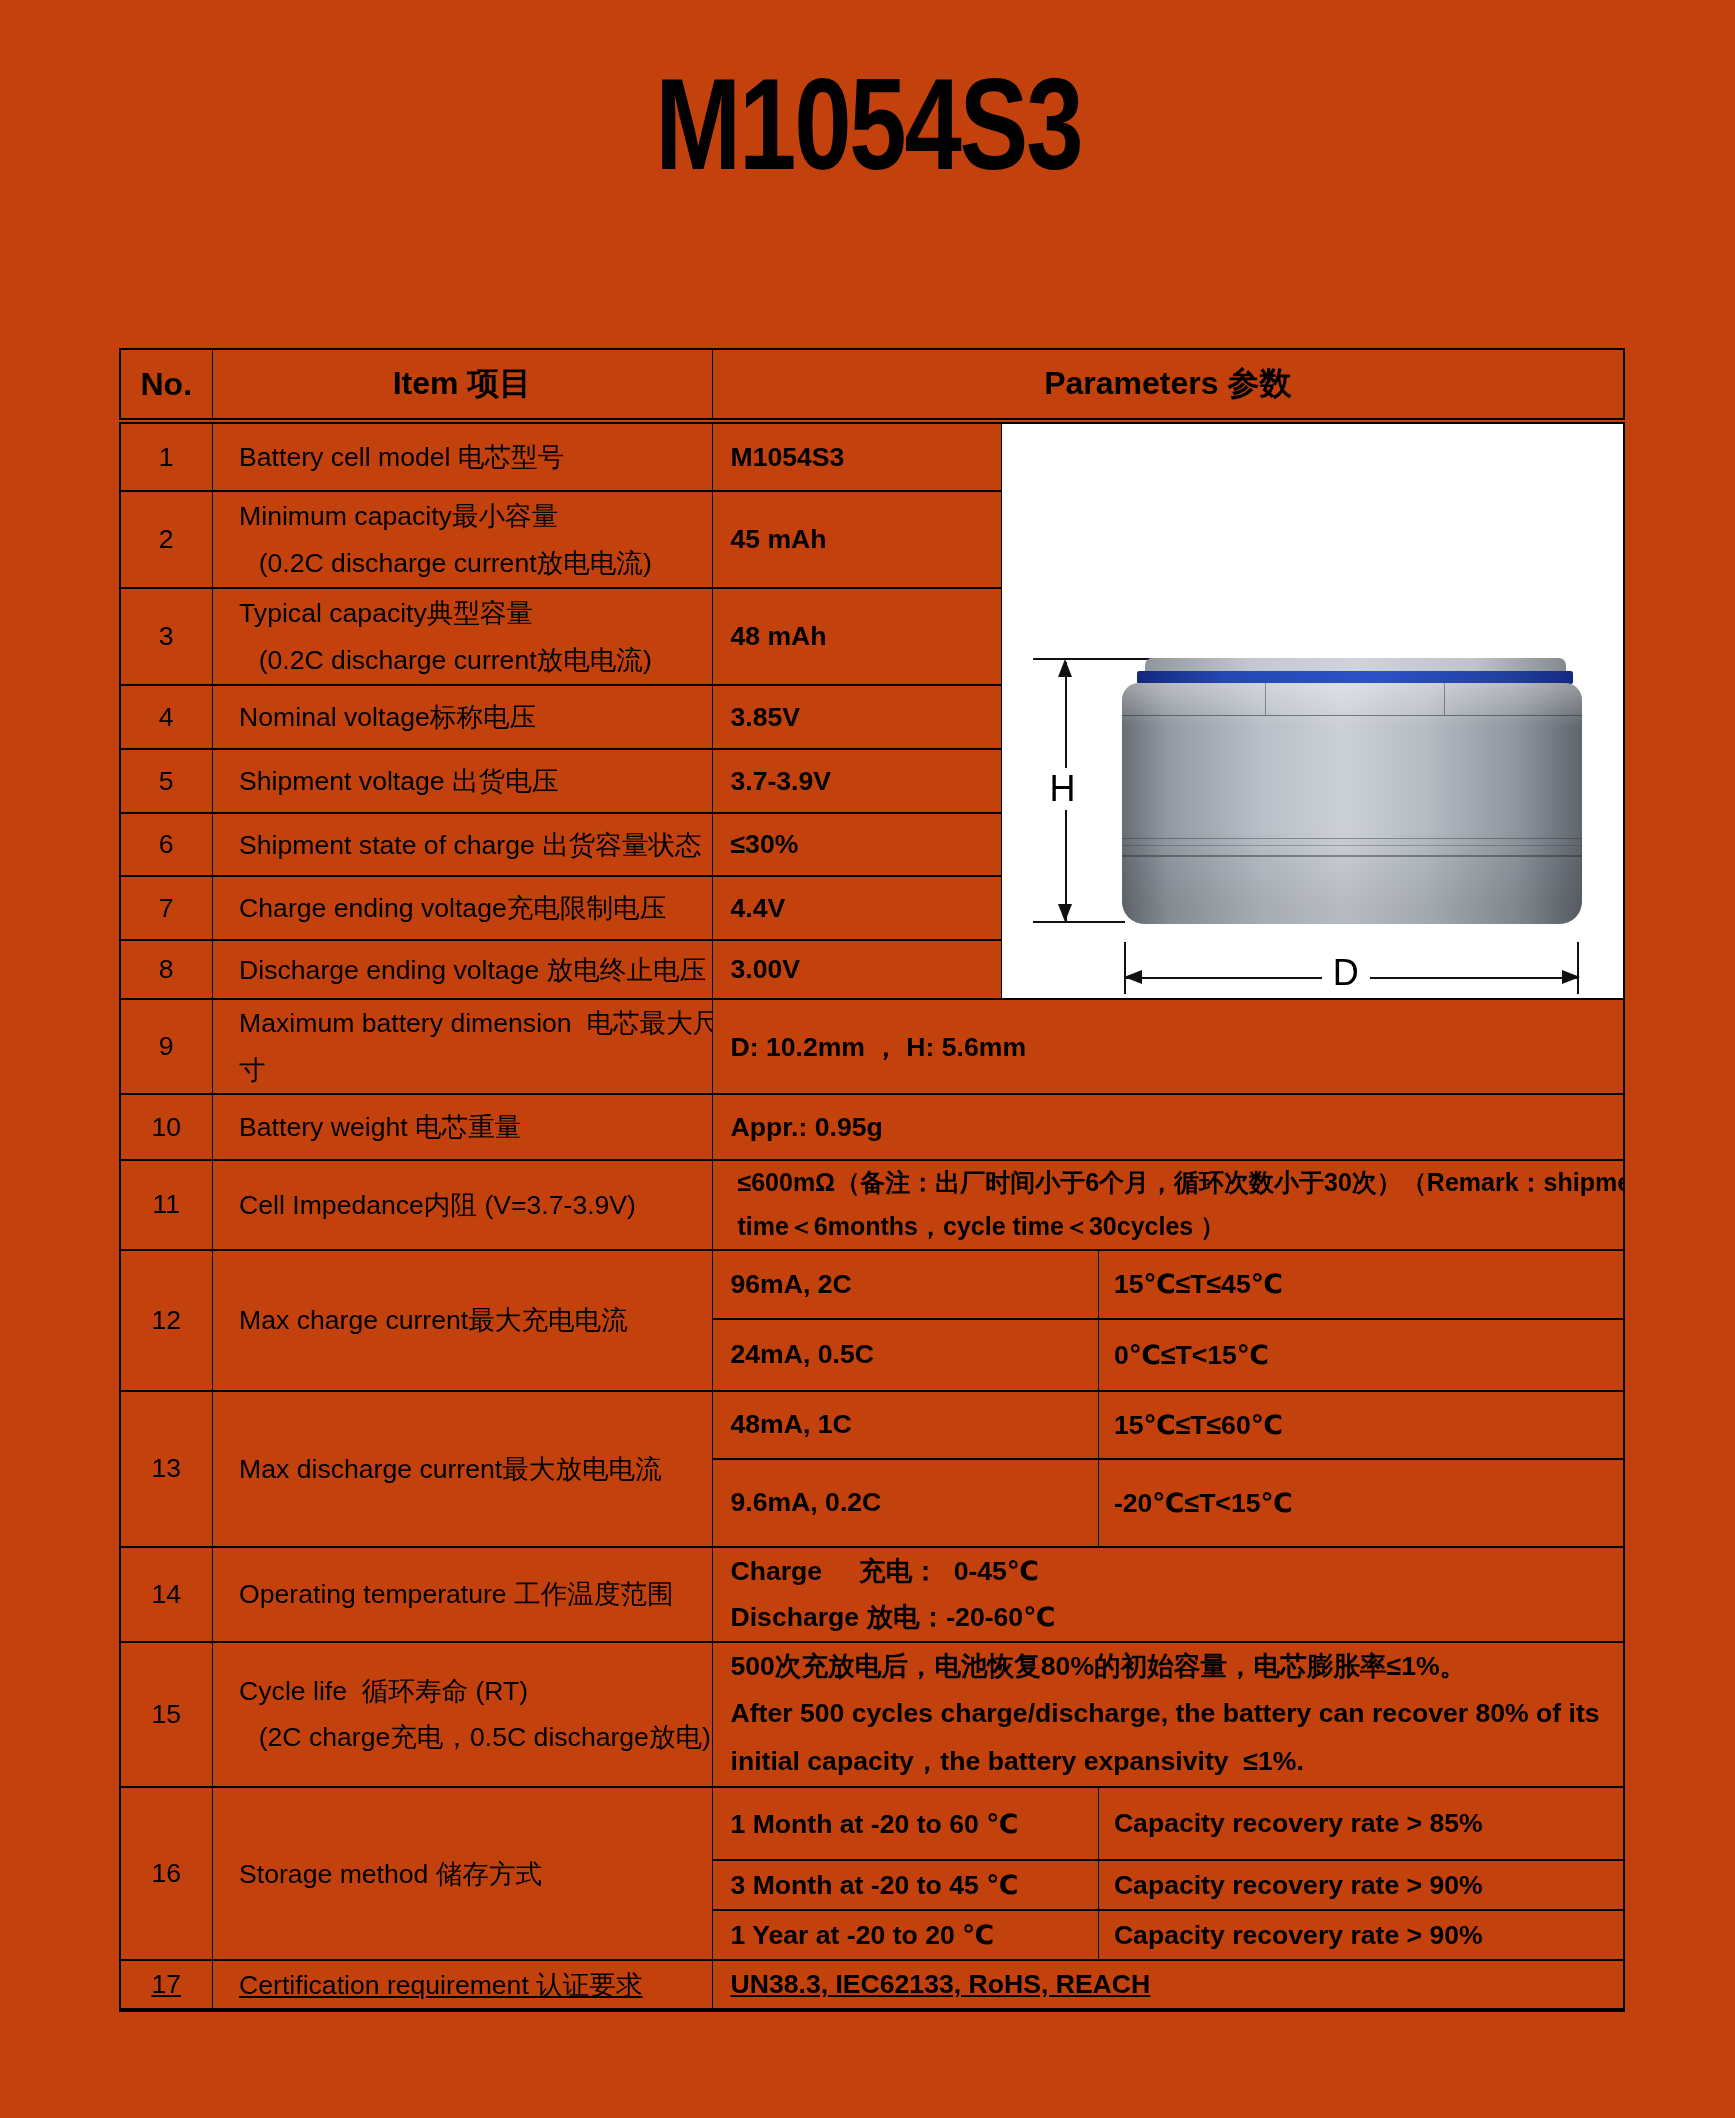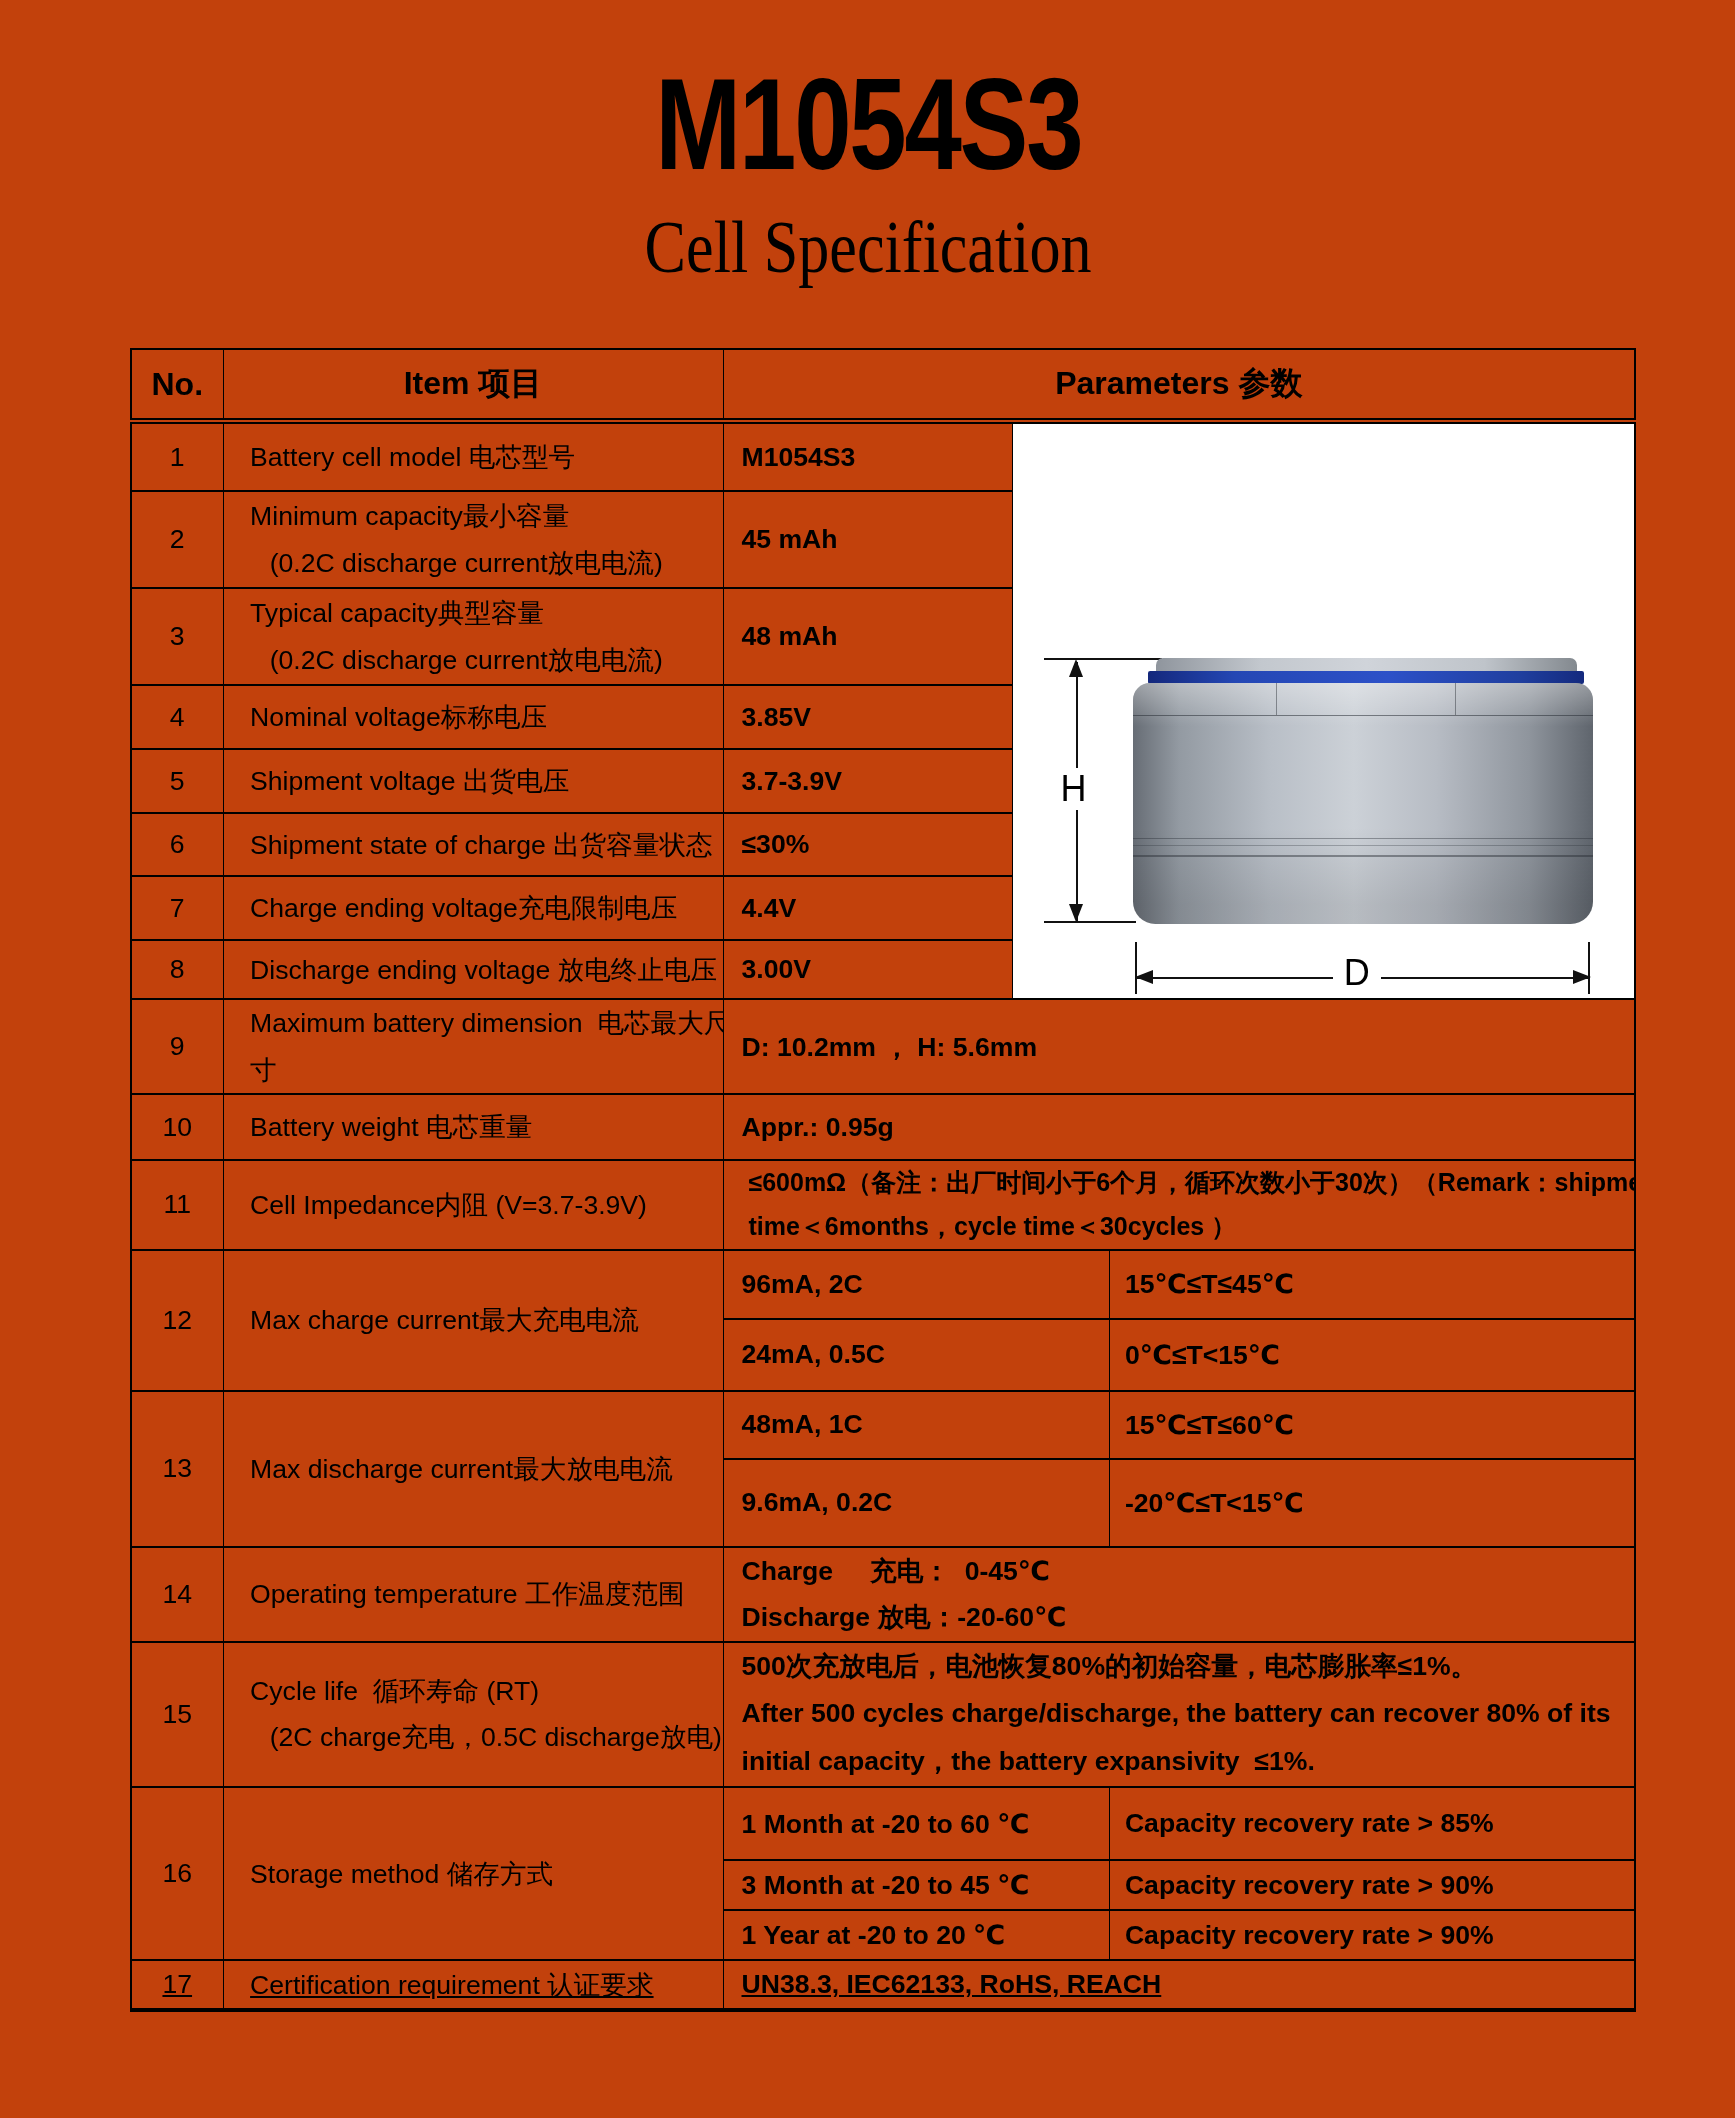--- a/index.html
+++ b/index.html
@@ -8,21 +8,21 @@
 
   
   .title-wrap{position:absolute;left:0;top:60px;width:100%;text-align:center;line-height:1;}
   .title{display:inline-block;font-size:129px;font-weight:700;letter-spacing:-2.8px;
          transform:scaleX(0.80);}
   .subtitle-wrap{position:absolute;left:0;top:210px;width:100%;text-align:center;line-height:1;}
   .subtitle{display:inline-block;font-family:"Liberation Serif","DejaVu Serif",serif;
             font-size:74px;font-weight:400;transform:scaleX(0.84);}
 
   
-  table.spec{position:absolute;left:130px;top:348px;width:1504px;table-layout:fixed;
+  table.spec{position:absolute;left:119px;top:348px;width:1504px;table-layout:fixed;
              border-collapse:collapse;border:2.1px solid #000;border-bottom-width:4.9px;}
   td{border:1.4px solid #000;border-top-width:2.8px;border-bottom-width:2.8px;
      padding:0;vertical-align:middle;font-size:26.6px;overflow:hidden;}
   tr.hdr td{border-bottom:6.3px double #000;font-size:32px;font-weight:700;text-align:center;}
   .c-no{text-align:center;}
   .c-item{padding-left:26.6px;}
   .c-val{padding-left:18px;font-weight:700;}
   .c-cond{padding-left:15.4px;font-weight:700;}
   .line{white-space:pre;line-height:1.75;}
   .indent{padding-left:19.6px;}
@@ -75,23 +75,20 @@
   .d-label{left:320px;top:530px;font-size:36px;background:#fff;padding:1.4px 11.2px;line-height:1;}
 </style>
 </head>
 <body>
 
 <div class="page">
 
   <div class="title-wrap">
     <span class="title">M1054S3</span>
   </div>
-  <div class="subtitle-wrap">
-    <span class="subtitle">Cell Specification</span>
-  </div>
 
   <table class="spec">
     <colgroup>
       <col style="width:92px">
         <col style="width:500px">
         <col style="width:289px">
       <col style="width:97px">
         <col style="width:526px">
     </colgroup>
 

